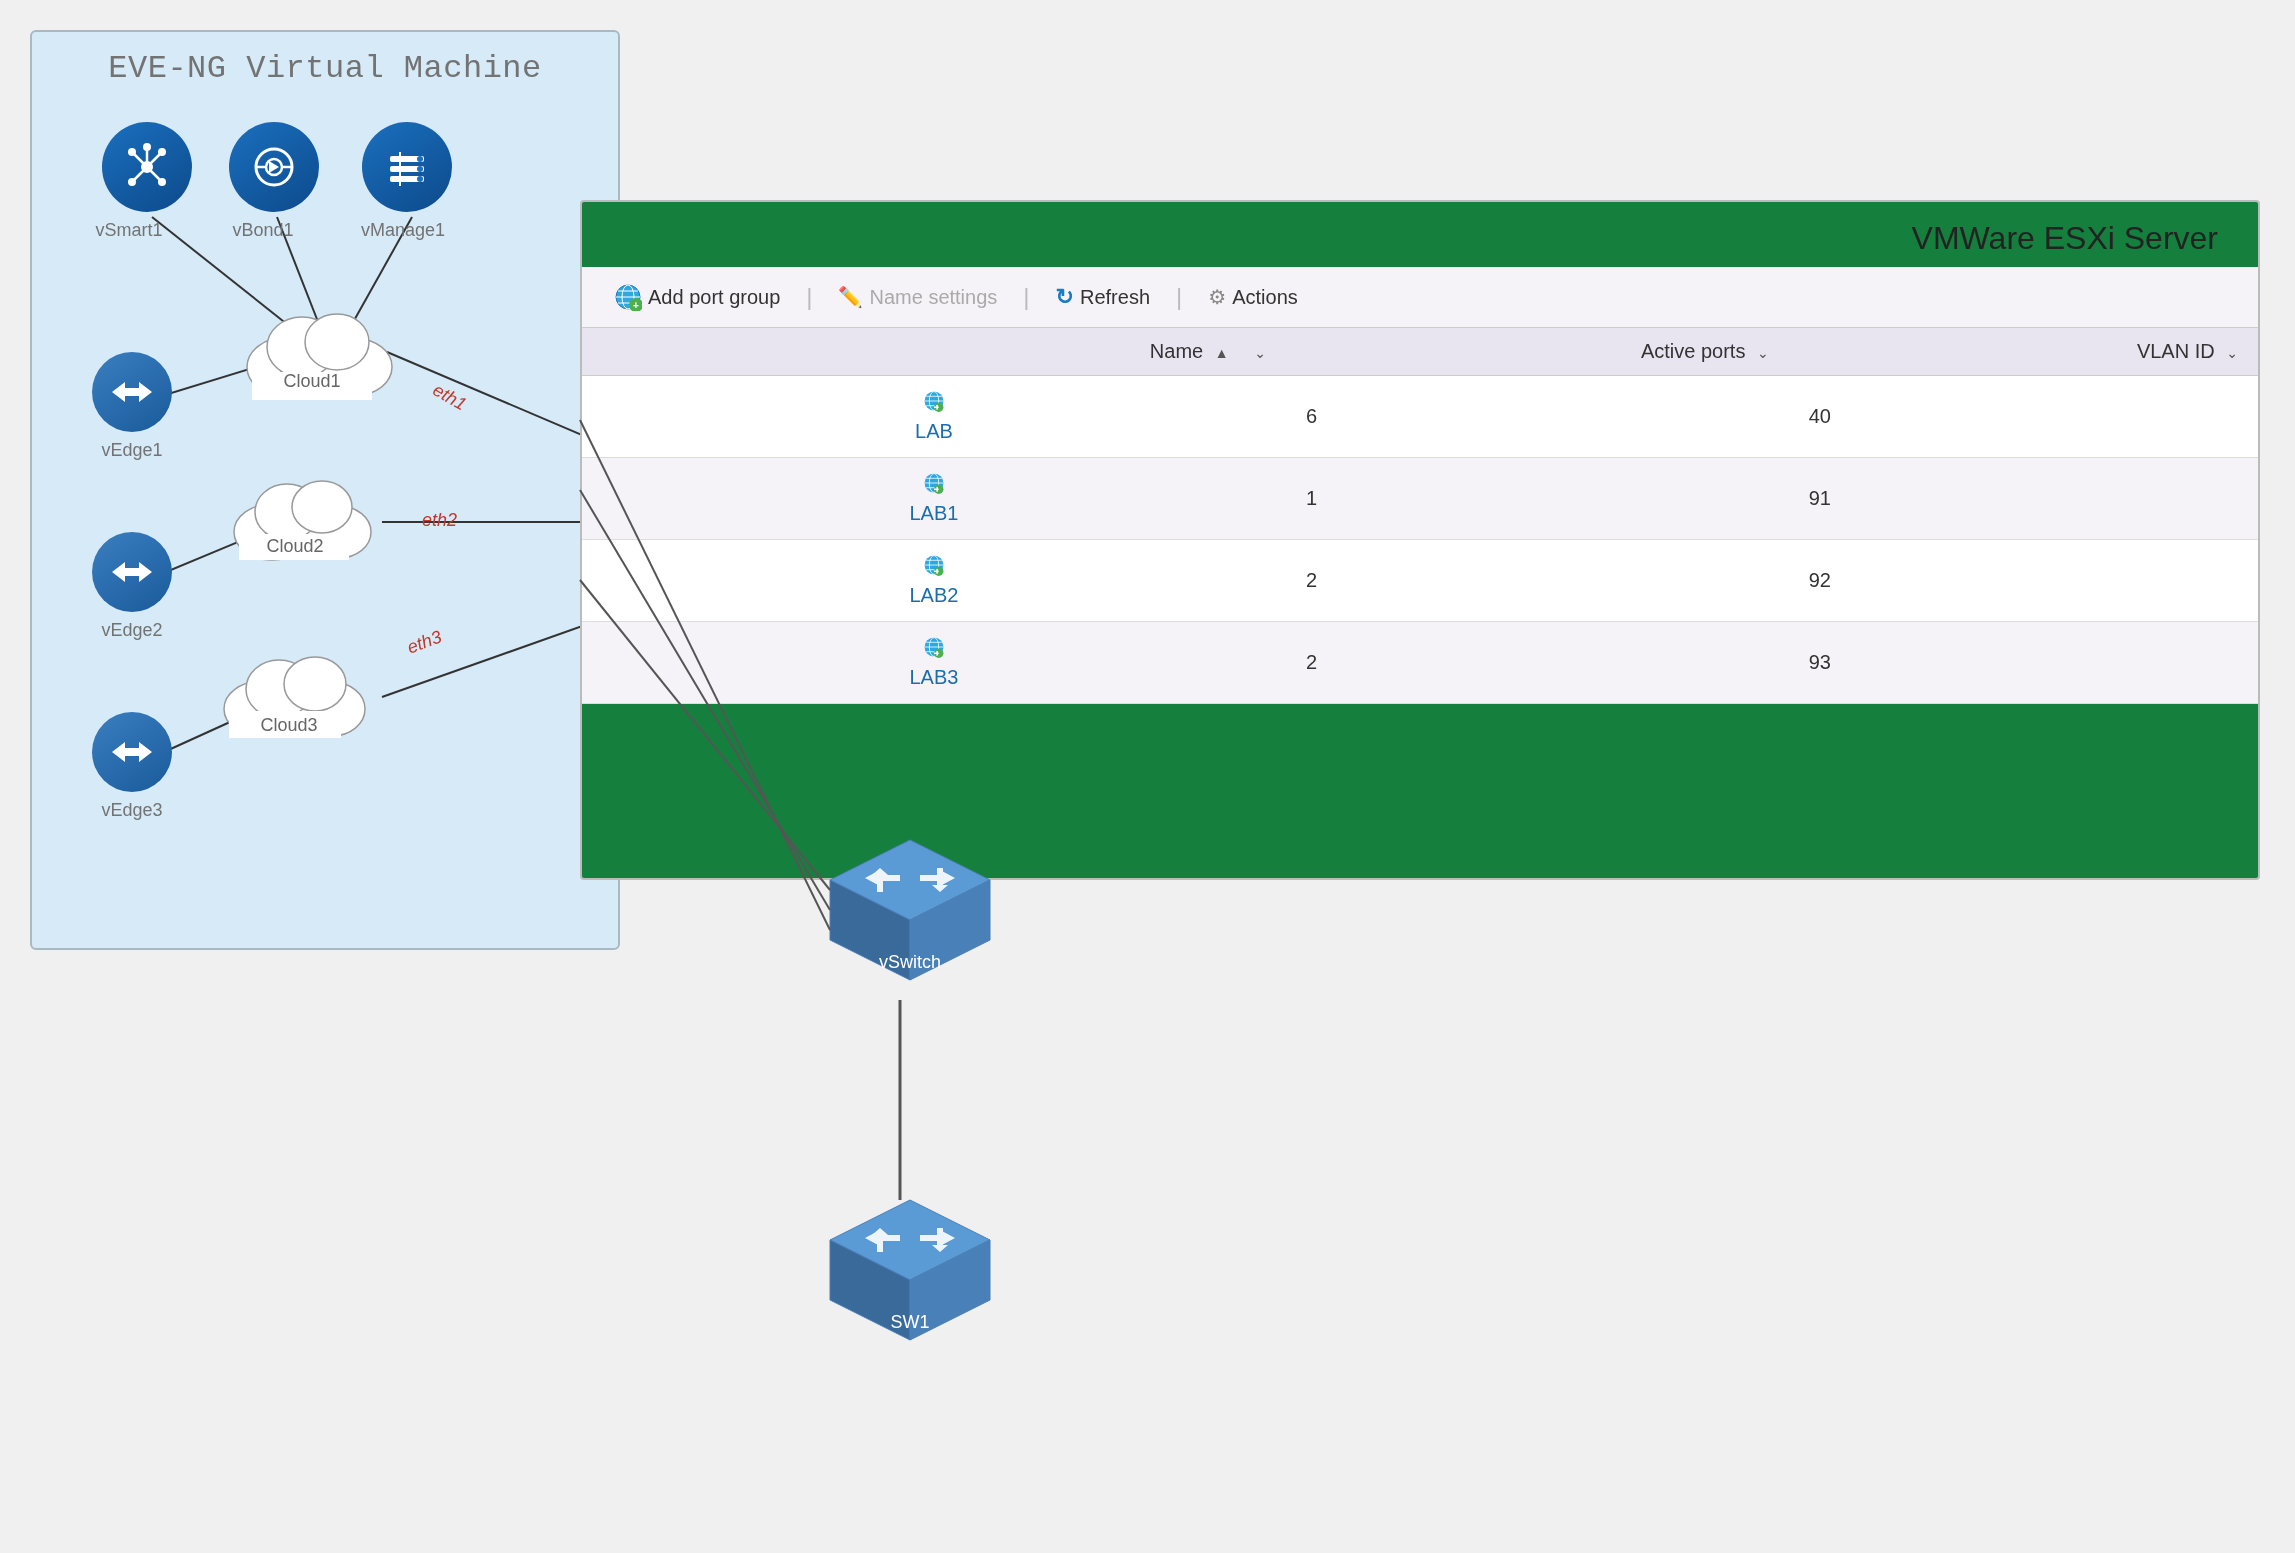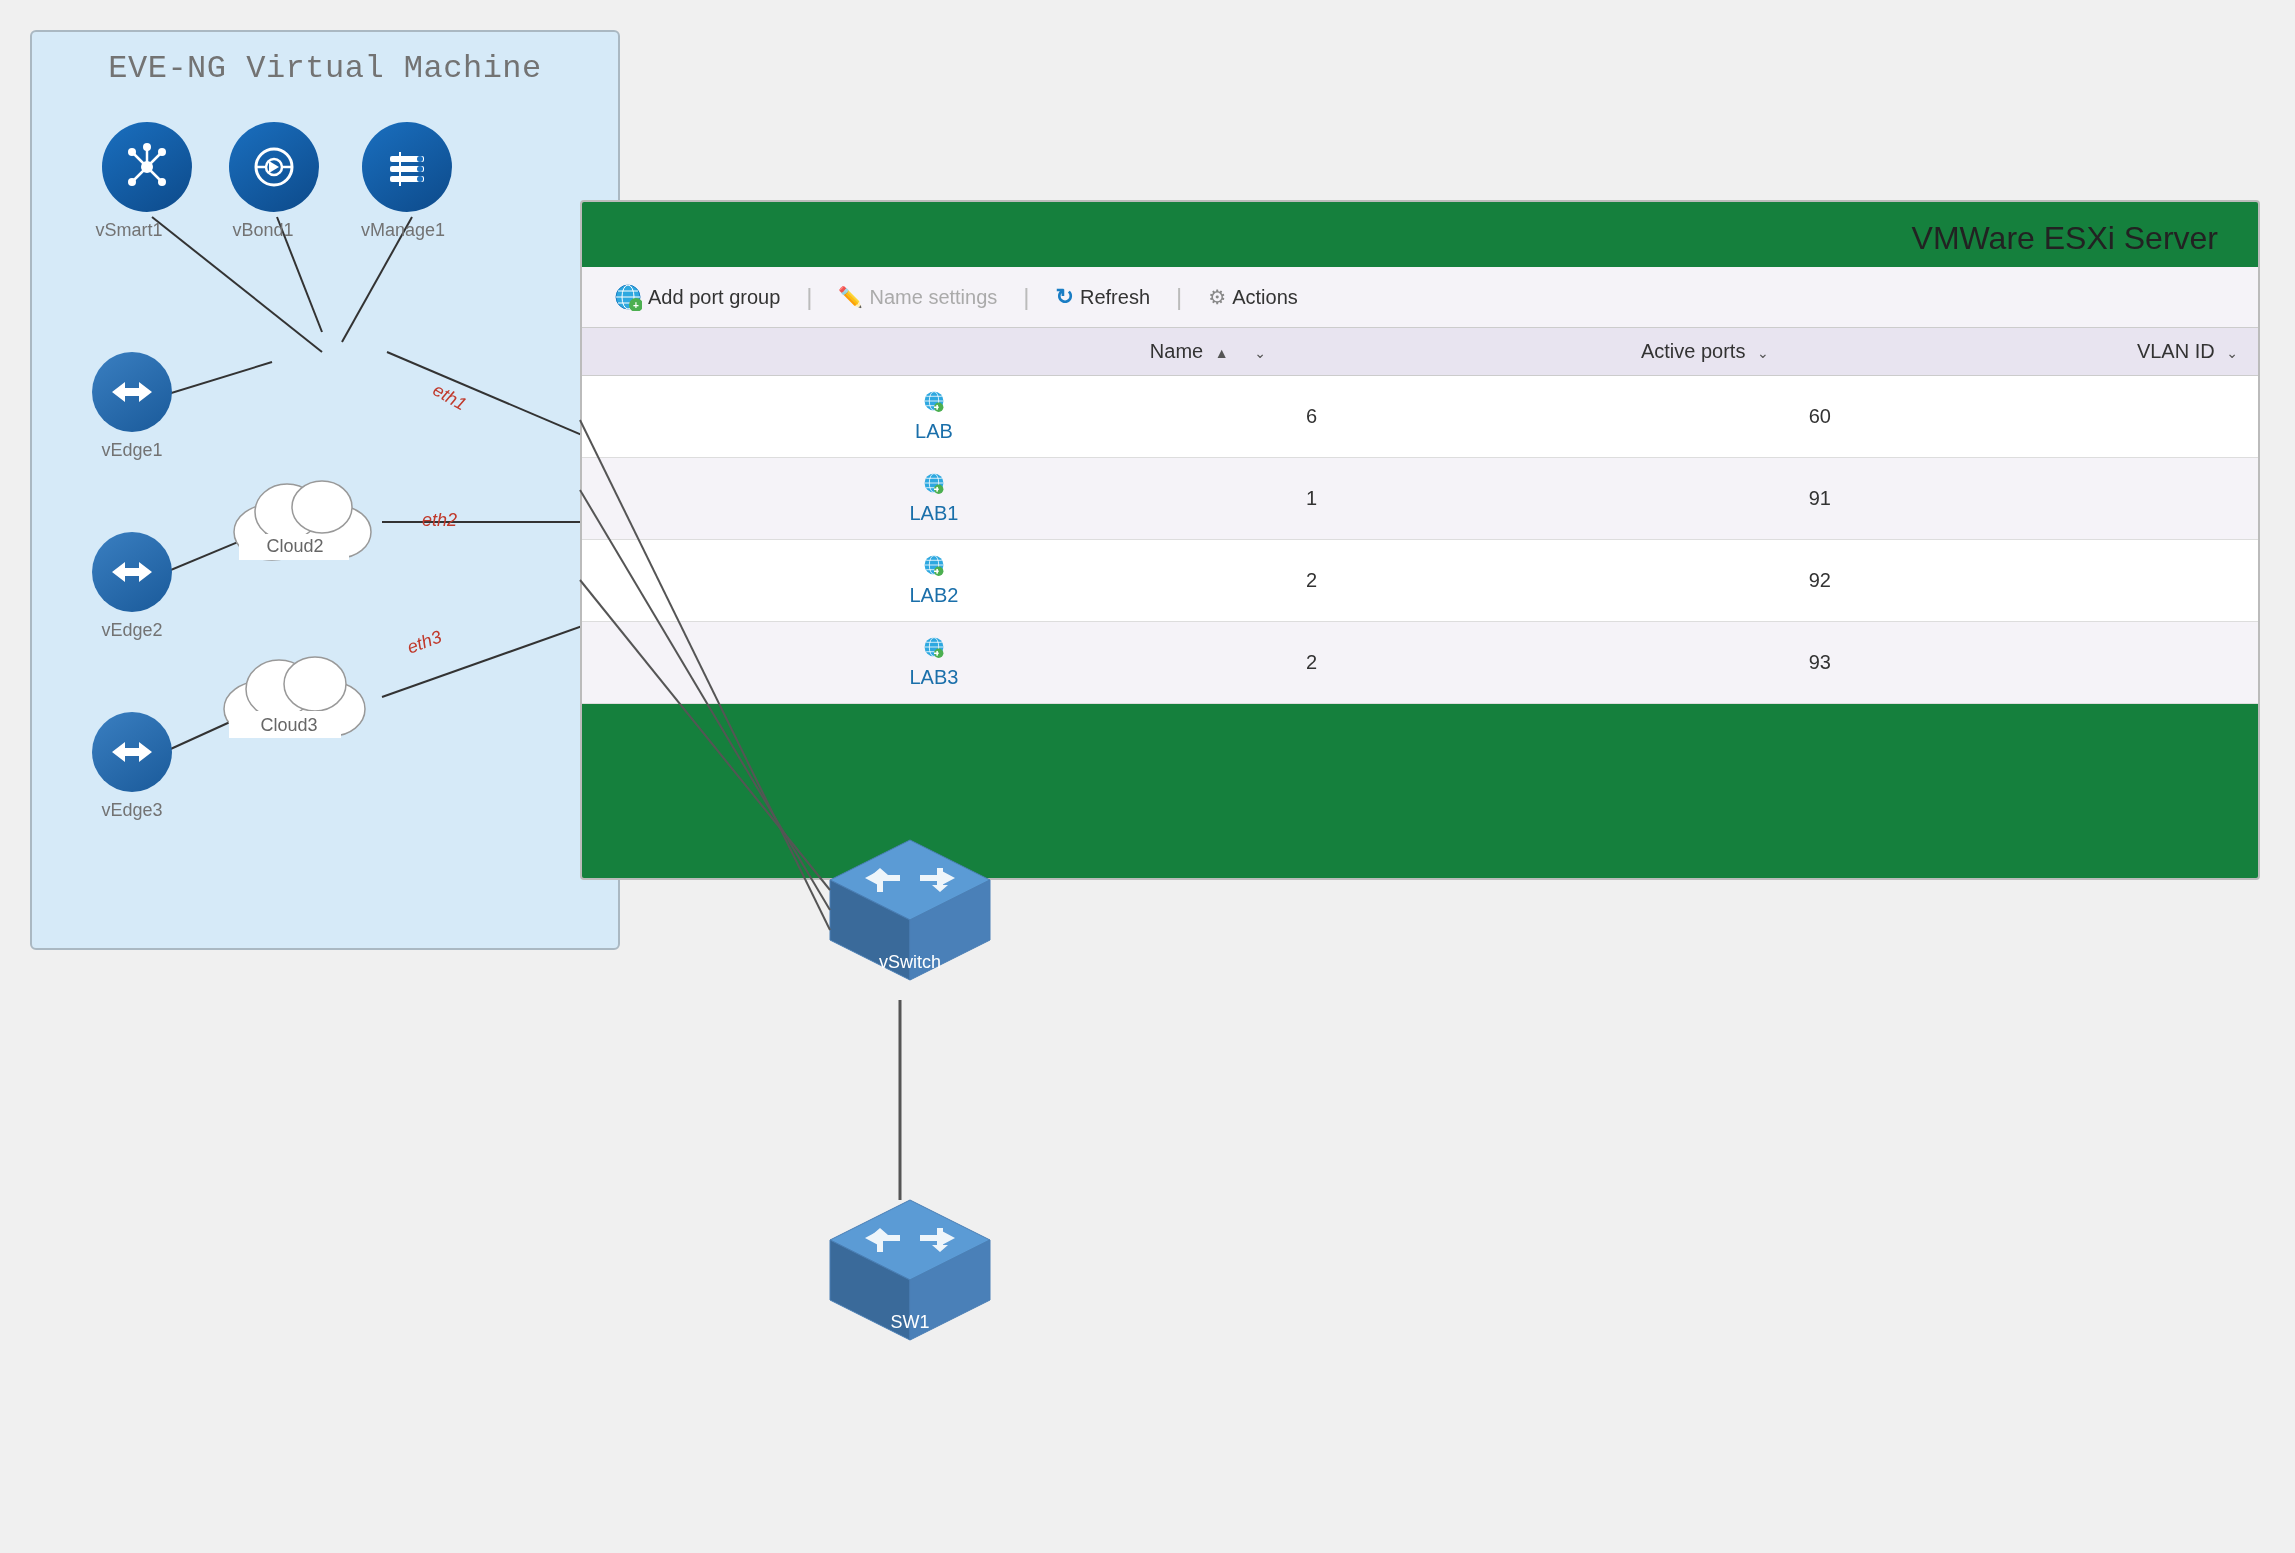--- a/index.html
+++ b/index.html
@@ -291,20 +291,33 @@
   </div>
   <div class="node-label" style="left:55px;top:588px;width:90px;">vEdge2</div>
 
   <div class="router-node" style="left:60px;top:680px;">
     <svg width="50" height="50" viewBox="0 0 50 50">
       <polygon points="5,25 18,15 18,21 32,21 32,15 45,25 32,35 32,29 18,29 18,35" fill="white"></polygon>
     </svg>
   </div>
   <div class="node-label" style="left:55px;top:768px;width:90px;">vEdge3</div>
 
+  <div style="position:absolute;left:195px;top:260px;">
+    <svg width="170" height="120" viewBox="0 0 170 120">
+      <g fill="white" stroke="#999" stroke-width="1.5">
+        <ellipse cx="60" cy="75" rx="40" ry="30"></ellipse>
+        <ellipse cx="95" cy="65" rx="45" ry="35"></ellipse>
+        <ellipse cx="130" cy="75" rx="35" ry="28"></ellipse>
+        <ellipse cx="75" cy="55" rx="35" ry="30"></ellipse>
+        <ellipse cx="110" cy="50" rx="32" ry="28"></ellipse>
+        <rect x="25" y="80" width="120" height="28" fill="white" stroke="none"></rect>
+      </g>
+      <text x="85" y="95" text-anchor="middle" fill="#666" font-size="18" font-family="Arial">Cloud1</text>
+    </svg>
+  </div>
 
   <div style="position:absolute;left:185px;top:430px;">
     <svg width="160" height="110" viewBox="0 0 160 110">
       <g fill="white" stroke="#999" stroke-width="1.5">
         <ellipse cx="55" cy="70" rx="38" ry="28"></ellipse>
         <ellipse cx="88" cy="60" rx="42" ry="32"></ellipse>
         <ellipse cx="122" cy="70" rx="32" ry="26"></ellipse>
         <ellipse cx="70" cy="50" rx="32" ry="28"></ellipse>
         <ellipse cx="105" cy="45" rx="30" ry="26"></ellipse>
         <rect x="22" y="72" width="110" height="26" fill="white" stroke="none"></rect>
@@ -404,21 +417,21 @@
       <line x1="4" y1="8" x2="24" y2="8" stroke="white" stroke-width="1"></line>
       <line x1="4" y1="20" x2="24" y2="20" stroke="white" stroke-width="1"></line>
       <circle cx="20" cy="22" r="6" fill="#4caf50"></circle>
       <rect x="17" y="19" width="2" height="6" fill="white"></rect>
       <rect x="14" y="21" width="6" height="2" fill="white"></rect>
     </svg>
                 <span>LAB</span>
               </a>
             </td>
             <td>6</td>
-            <td>60</td>
+            <td>40</td>
           </tr>
           <tr>
             <td>
               <a class="row-link">
                 <svg width="22" height="22" viewBox="0 0 28 28">
       <circle cx="14" cy="14" r="12" fill="#2ea8e0"></circle>
       <ellipse cx="14" cy="14" rx="6" ry="12" fill="none" stroke="white" stroke-width="1"></ellipse>
       <line x1="2" y1="14" x2="26" y2="14" stroke="white" stroke-width="1"></line>
       <line x1="4" y1="8" x2="24" y2="8" stroke="white" stroke-width="1"></line>
       <line x1="4" y1="20" x2="24" y2="20" stroke="white" stroke-width="1"></line>

